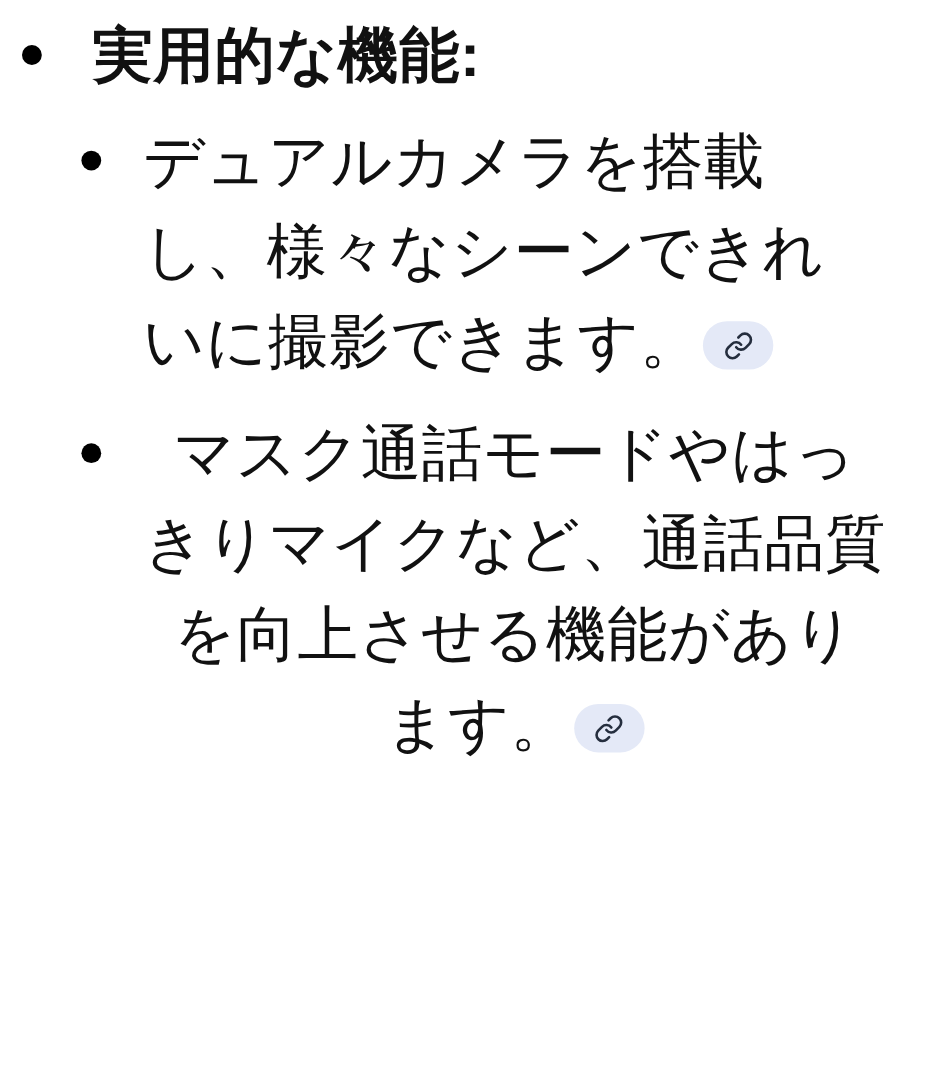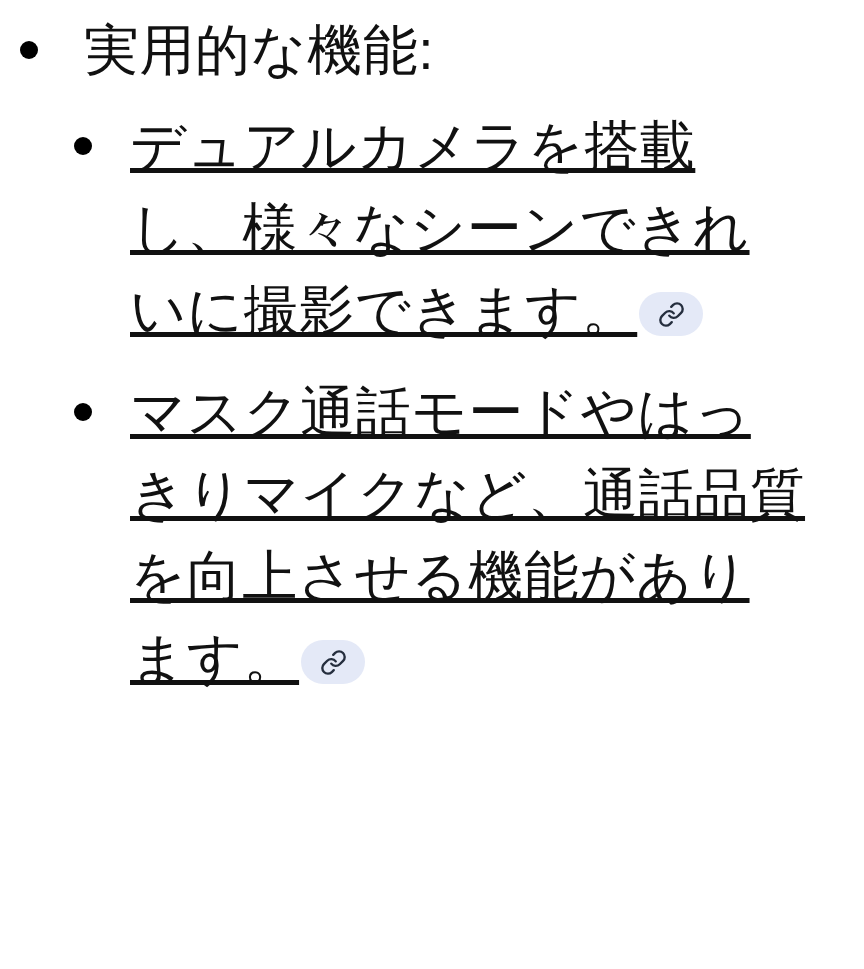--- a/index.html
+++ b/index.html
@@ -35,36 +35,36 @@
     height: 18px;
     border-radius: 50%;
     background: #000000;
   }
   .m1 {
     left: 20px;
     top: 32px;
   }
   .heading {
     display: block;
-    font-weight: 400;
+    font-weight: 700;
     margin-bottom: 14px;
   }
   .lvl2 {
     padding-left: 46px;
-    text-decoration: underline;
   }
   .lvl2-item {
     position: relative;
     width: 676px;
     margin: 0 0 20px 0;
     word-break: normal;
     overflow-wrap: normal;
   }
   .lvl2-item:last-child {
     margin-bottom: 0;
+    text-align: center;
   }
   .m2 {
     left: -56px;
     top: 32px;
   }
   .item-text {
     color: #111111;
   }
   .link-badge {
     display: inline-flex;

